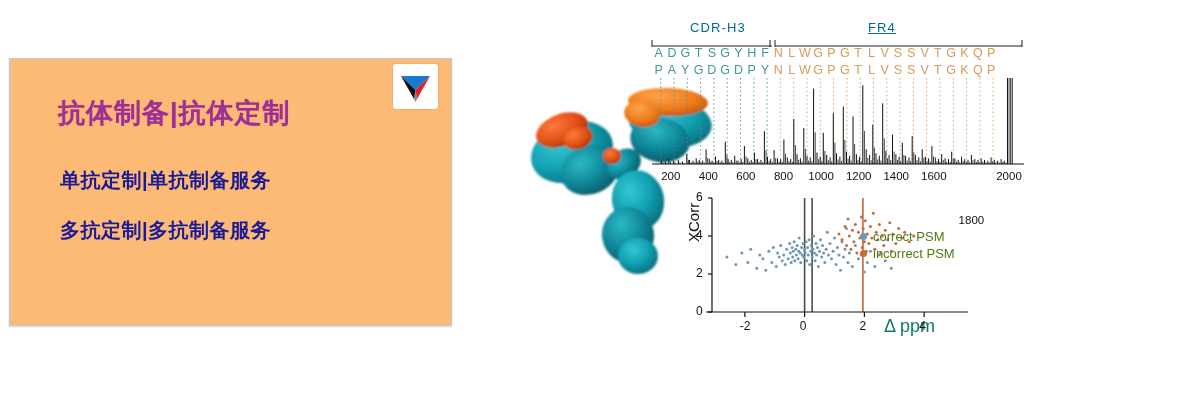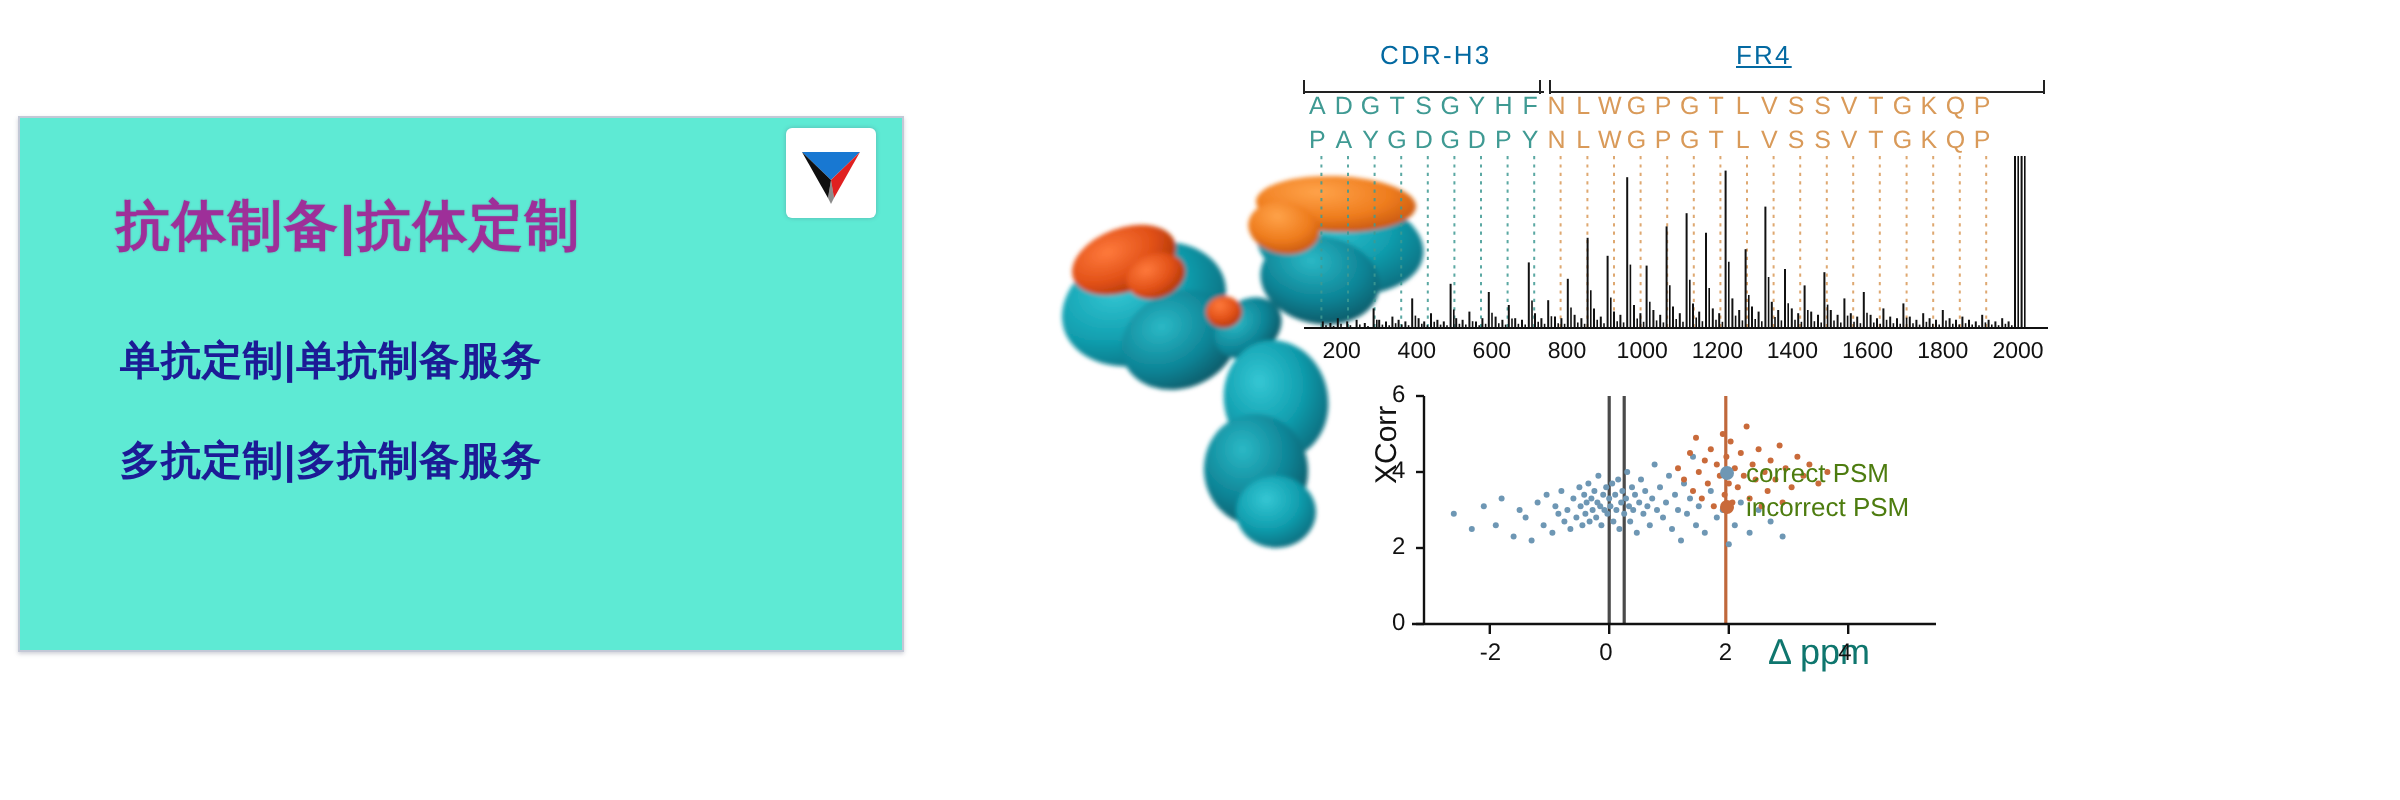--- a/index.html
+++ b/index.html
@@ -5,21 +5,21 @@
   html,body{margin:0;padding:0;}
   body{
     width:1200px;height:400px;overflow:hidden;background:#ffffff;
     font-family:"Liberation Sans",sans-serif;position:relative;
   }
   #root{position:absolute;left:0;top:0;width:1200px;height:400px;}
 
   
   .promo-panel{
     position:absolute;left:9px;top:58px;width:443px;height:268px;
-    background:#5eead4;
+    background:#fdba74;
     border:1px solid #c3c8d6;
     box-shadow:0 1px 2px rgba(120,125,145,.35);
     box-sizing:border-box;
   }
   .promo-inner{position:absolute;inset:0;}
   .promo-title{
     position:absolute;left:48px;top:36px;
     font-size:27px;font-weight:700;color:#9e2f99;
     letter-spacing:1px;white-space:nowrap;
     text-shadow:0 0 1px rgba(120,30,120,.45);
@@ -438,21 +438,21 @@
     </div>
     <div class="mz-ticklabels" id="mz-ticklabels">
         <span style="left: 20.8px;">200</span>
         <span style="left: 58.4px;">400</span>
         <span style="left: 95.9px;">600</span>
         <span style="left: 133.5px;">800</span>
         <span style="left: 171.1px;">1000</span>
         <span style="left: 208.7px;">1200</span>
         <span style="left: 246.2px;">1400</span>
         <span style="left: 283.8px;">1600</span>
-        <span style="left: 321.4px;">1800</span>
+        <span style="left: 321.4px; margin-top: 44px;">1800</span>
         <span style="left: 359px;">2000</span>
       </div>
 
     <div class="scatter">
       <svg id="sc-svg" viewBox="0 0 300 150" width="300" height="150">
           <line x1="134.6" y1="8" x2="134.6" y2="122.0" stroke="#4a4a4a" stroke-width="1.6"></line>
           <line x1="142.1" y1="8" x2="142.1" y2="122.0" stroke="#4a4a4a" stroke-width="1.6"></line>
           <line x1="192.9" y1="8" x2="192.9" y2="122.0" stroke="#c0683b" stroke-width="1.6"></line>
           <circle cx="56.9" cy="66.9" r="1.5" fill="#6e97b4"></circle>
           <circle cx="65.9" cy="74.5" r="1.5" fill="#6e97b4"></circle>

